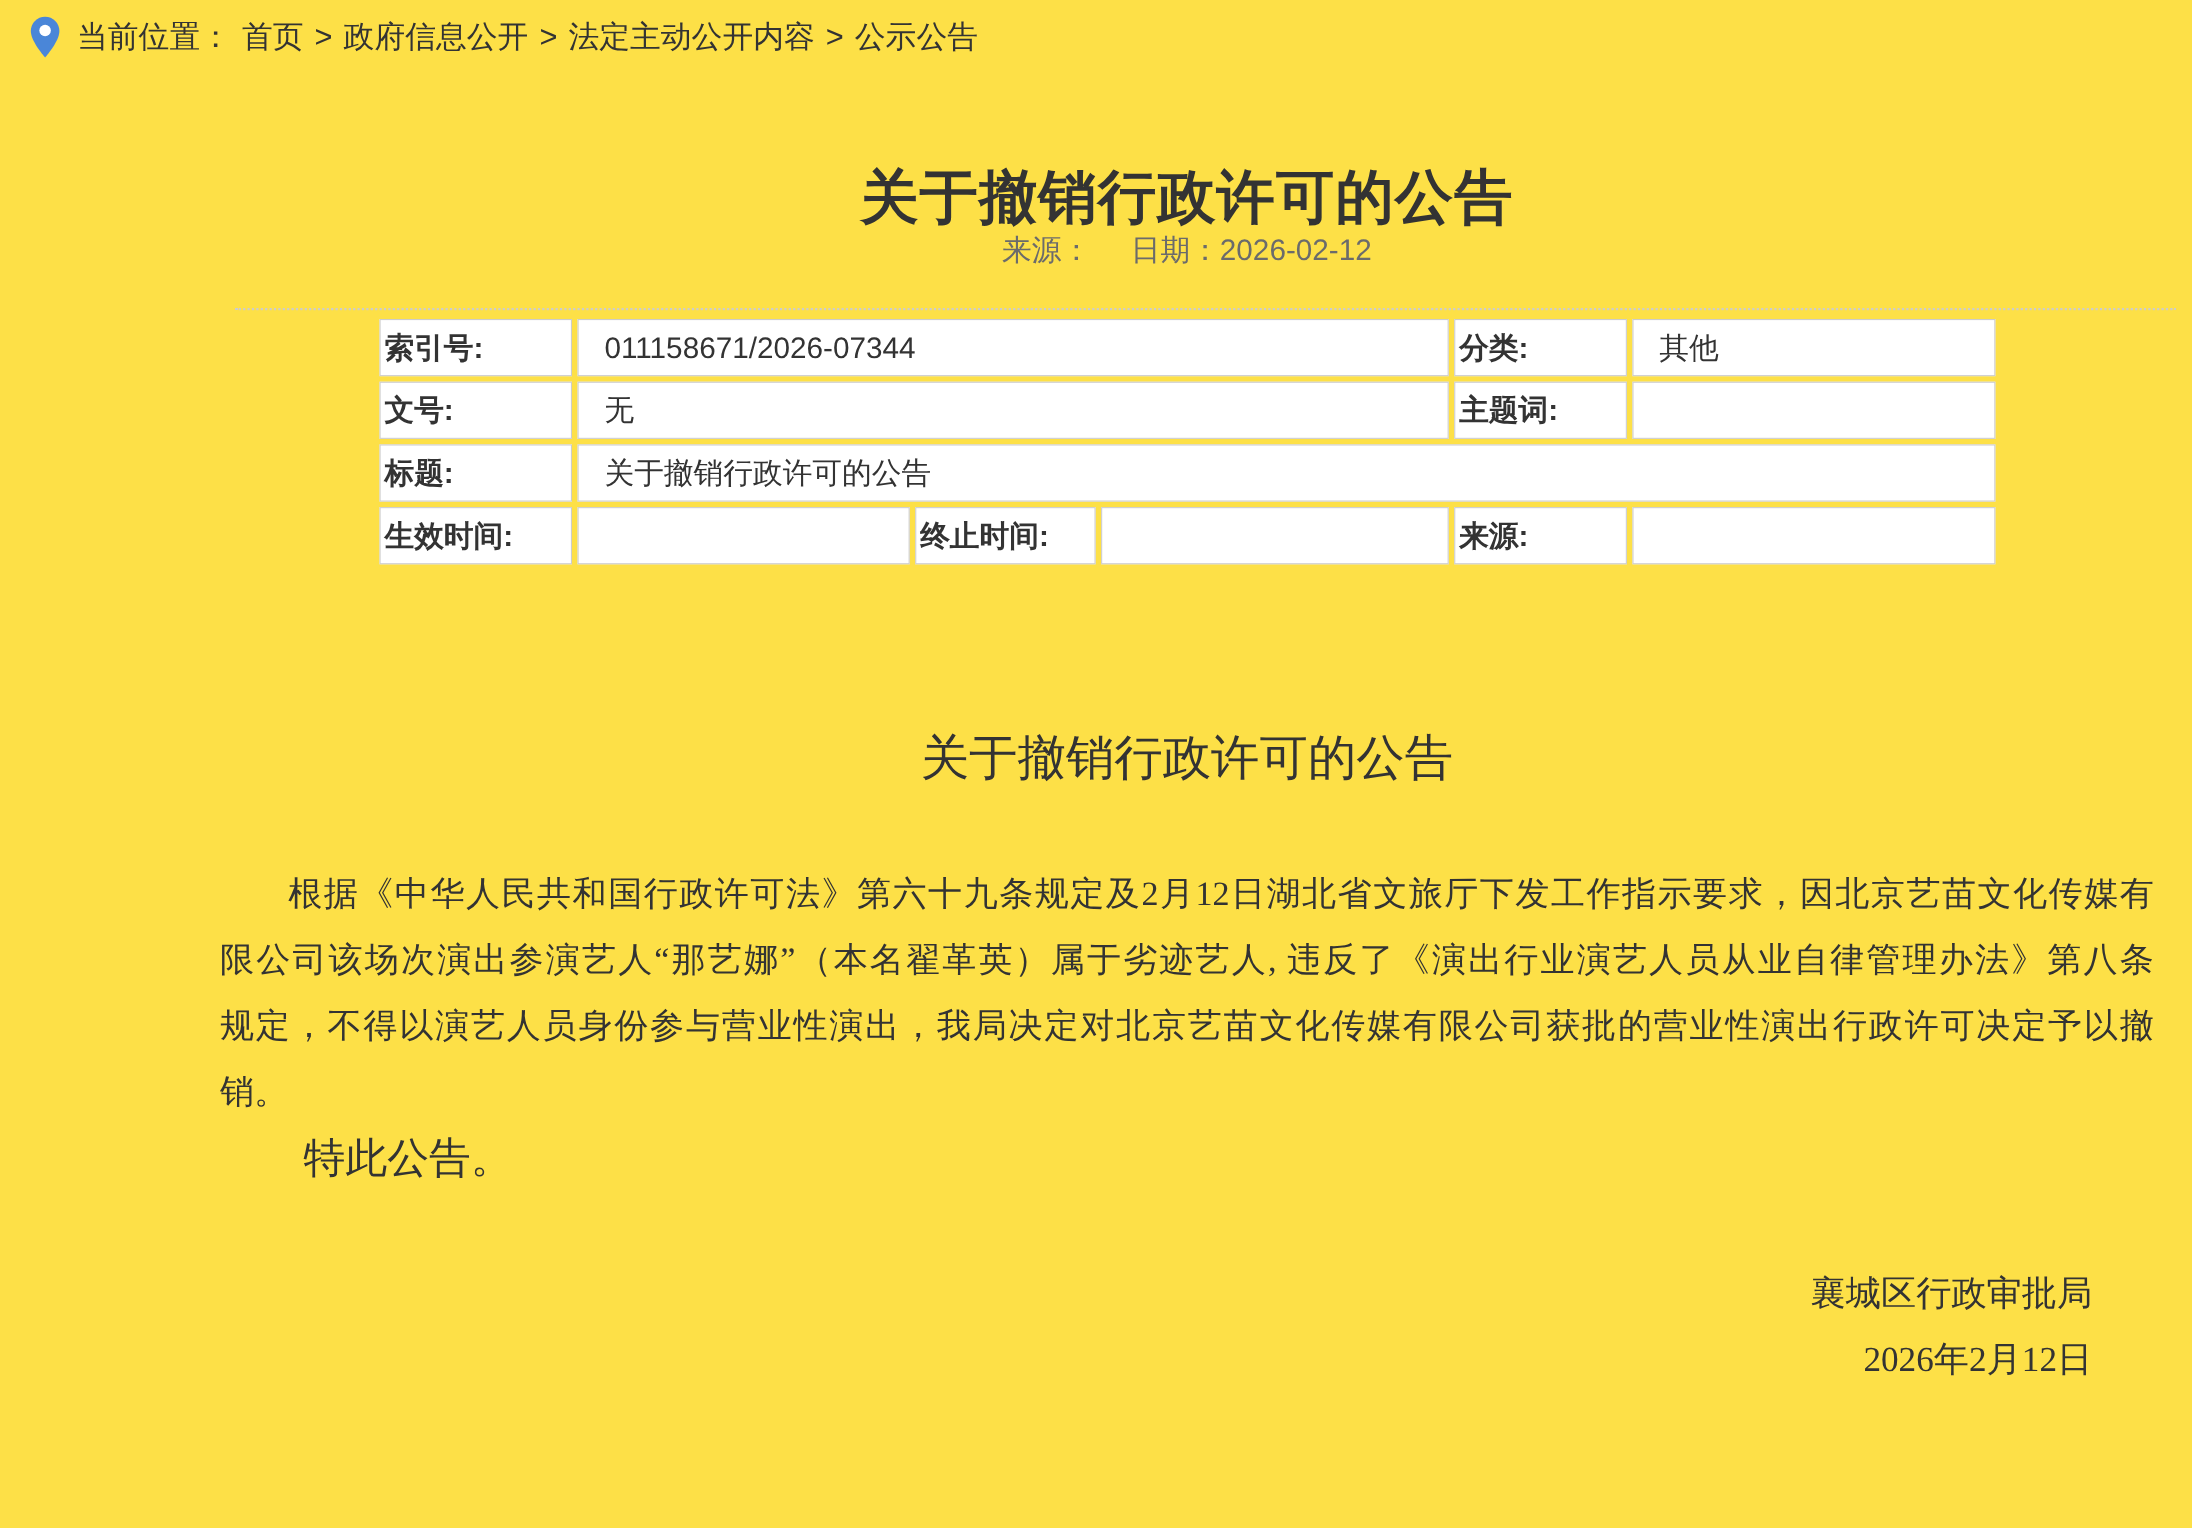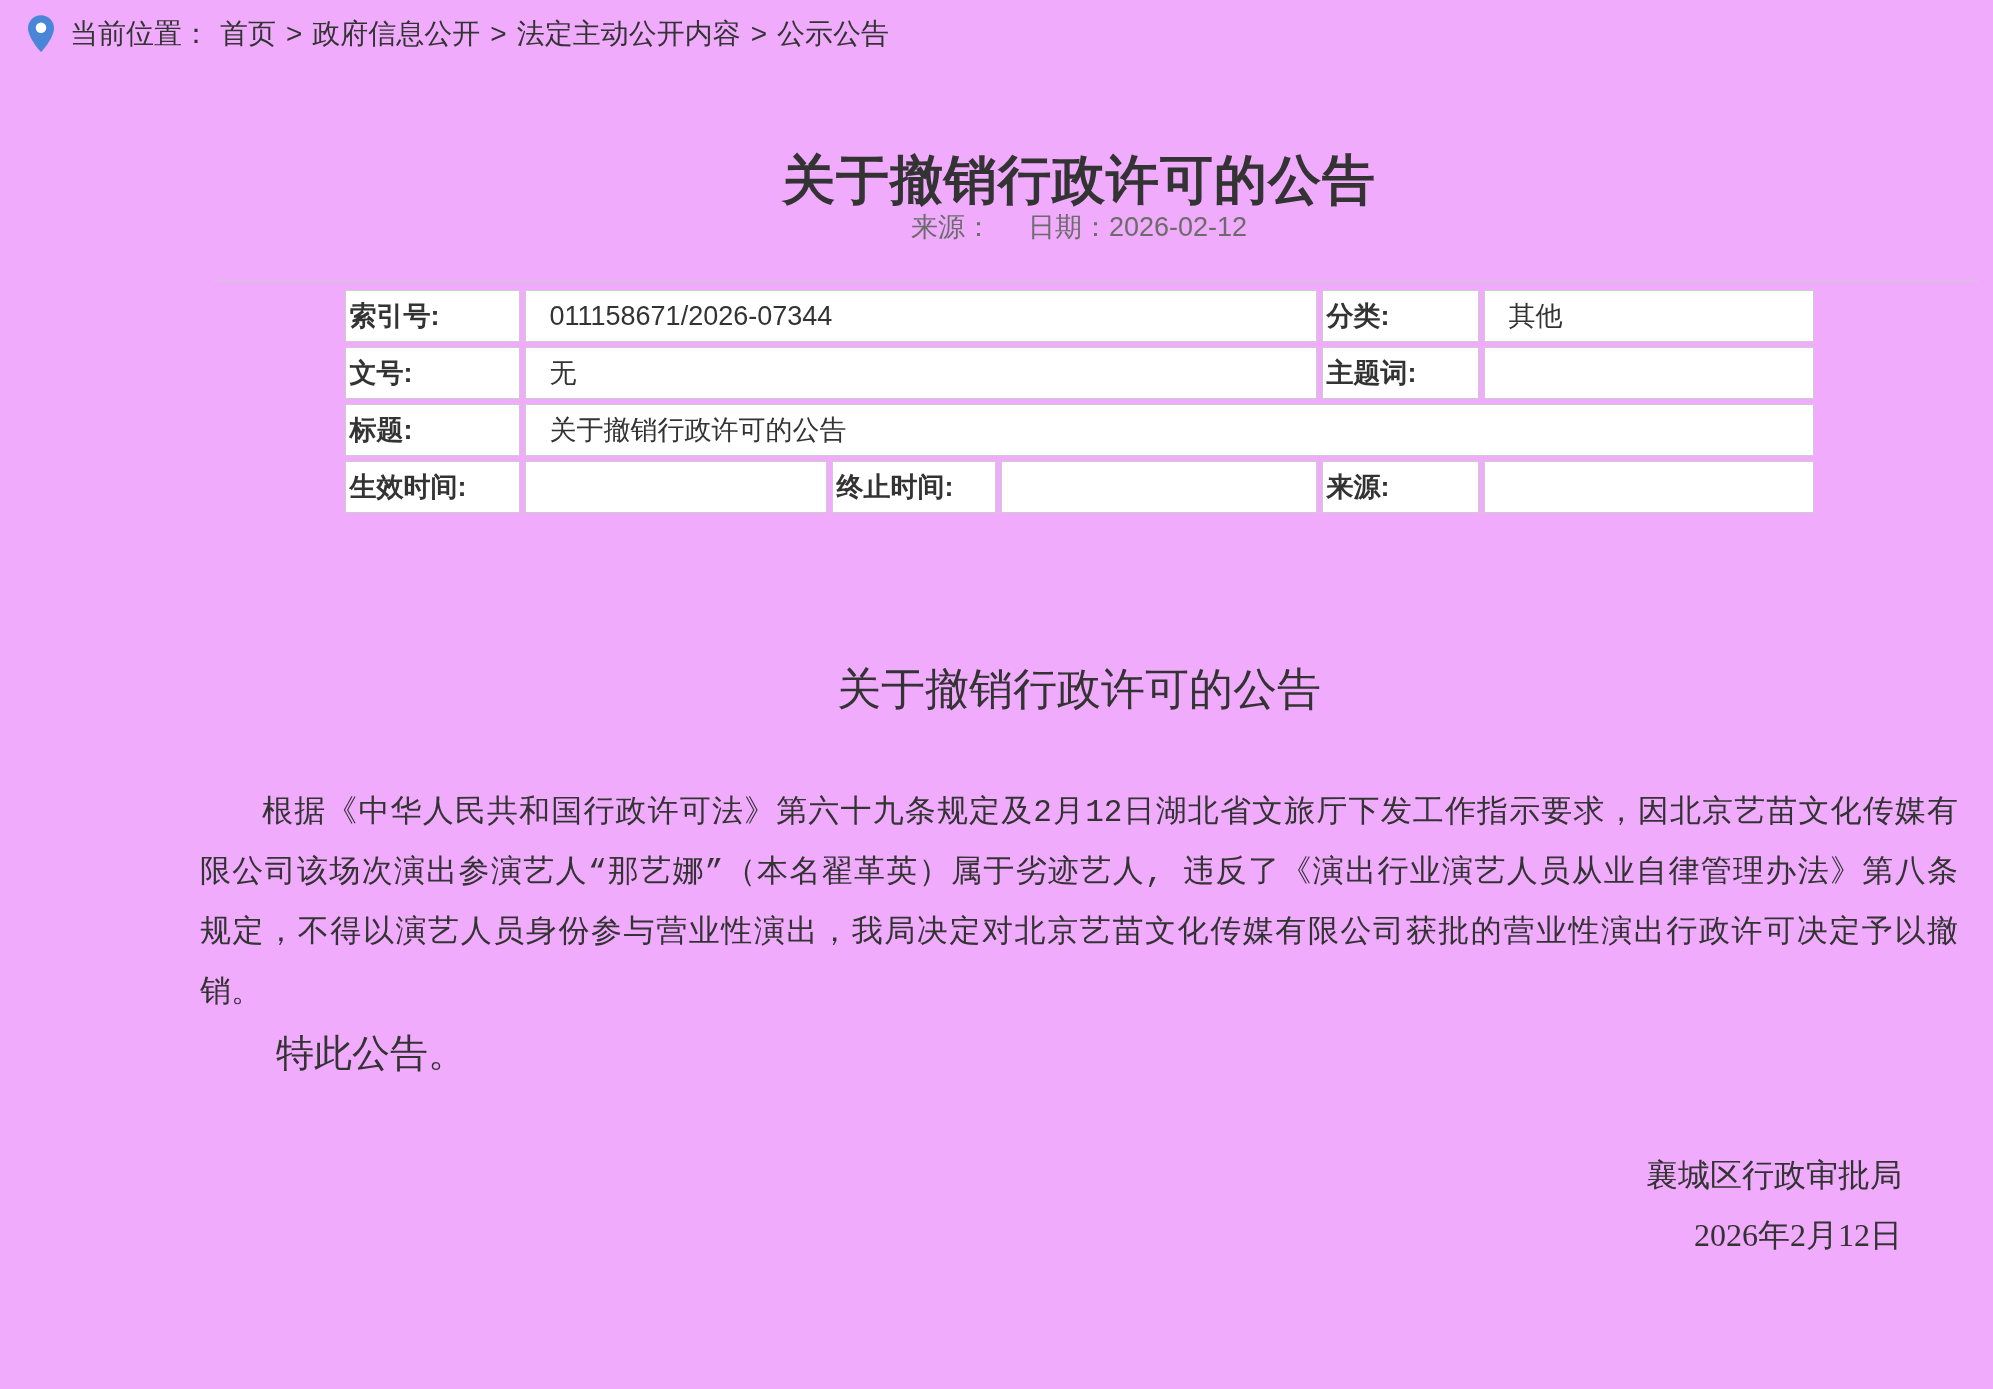--- a/index.html
+++ b/index.html
@@ -3,21 +3,21 @@
 <meta charset="utf-8">
 <style>
   * { box-sizing: border-box; margin: 0; padding: 0; }
   html, body { background: #ffffff; }
   body {
     width: 1993px; height: 1389px;
     font-family: "Liberation Sans", sans-serif;
     color: #333333;
     overflow: hidden;
   }
-  .page { position: relative; width: 1993px; height: 1389px; background: #f0abfc; }
+  .page { position: relative; width: 1993px; height: 1389px; background: #fde047; }
 
   
   .breadcrumb {
     display: flex; align-items: center; gap: 10px;
     padding: 14px 0 0 26px;
     font-size: 28px; color: #333;
   }
   .breadcrumb .pin { width: 30px; height: 40px; flex: 0 0 auto; margin-right: 4px; }
   .breadcrumb a { color: #333; text-decoration: none; cursor: pointer; }
   .breadcrumb .crumb-sep { color: #333; }
@@ -66,21 +66,21 @@
   td.val { text-align: left; padding-left: 24px; }
 
   
   .content { font-family: "Liberation Serif", serif; color: #333; }
   .content-title {
     margin-top: 145px;
     text-align: center;
     font-size: 44px; line-height: 54px;
     font-weight: 400;
   }
-  .paragraph { margin-top: 66px; font-family: Liberation Mono, monospace; }
+  .paragraph { margin-top: 66px; }
   .par-line {
     font-size: 31px; line-height: 60px;
     text-align: justify;
   }
   .par-line.fill { text-align-last: justify; }
   .par-line.first { text-indent: 2em; }
   .closing {
     font-size: 38px; line-height: 60px;
     text-indent: 2em;
   }

